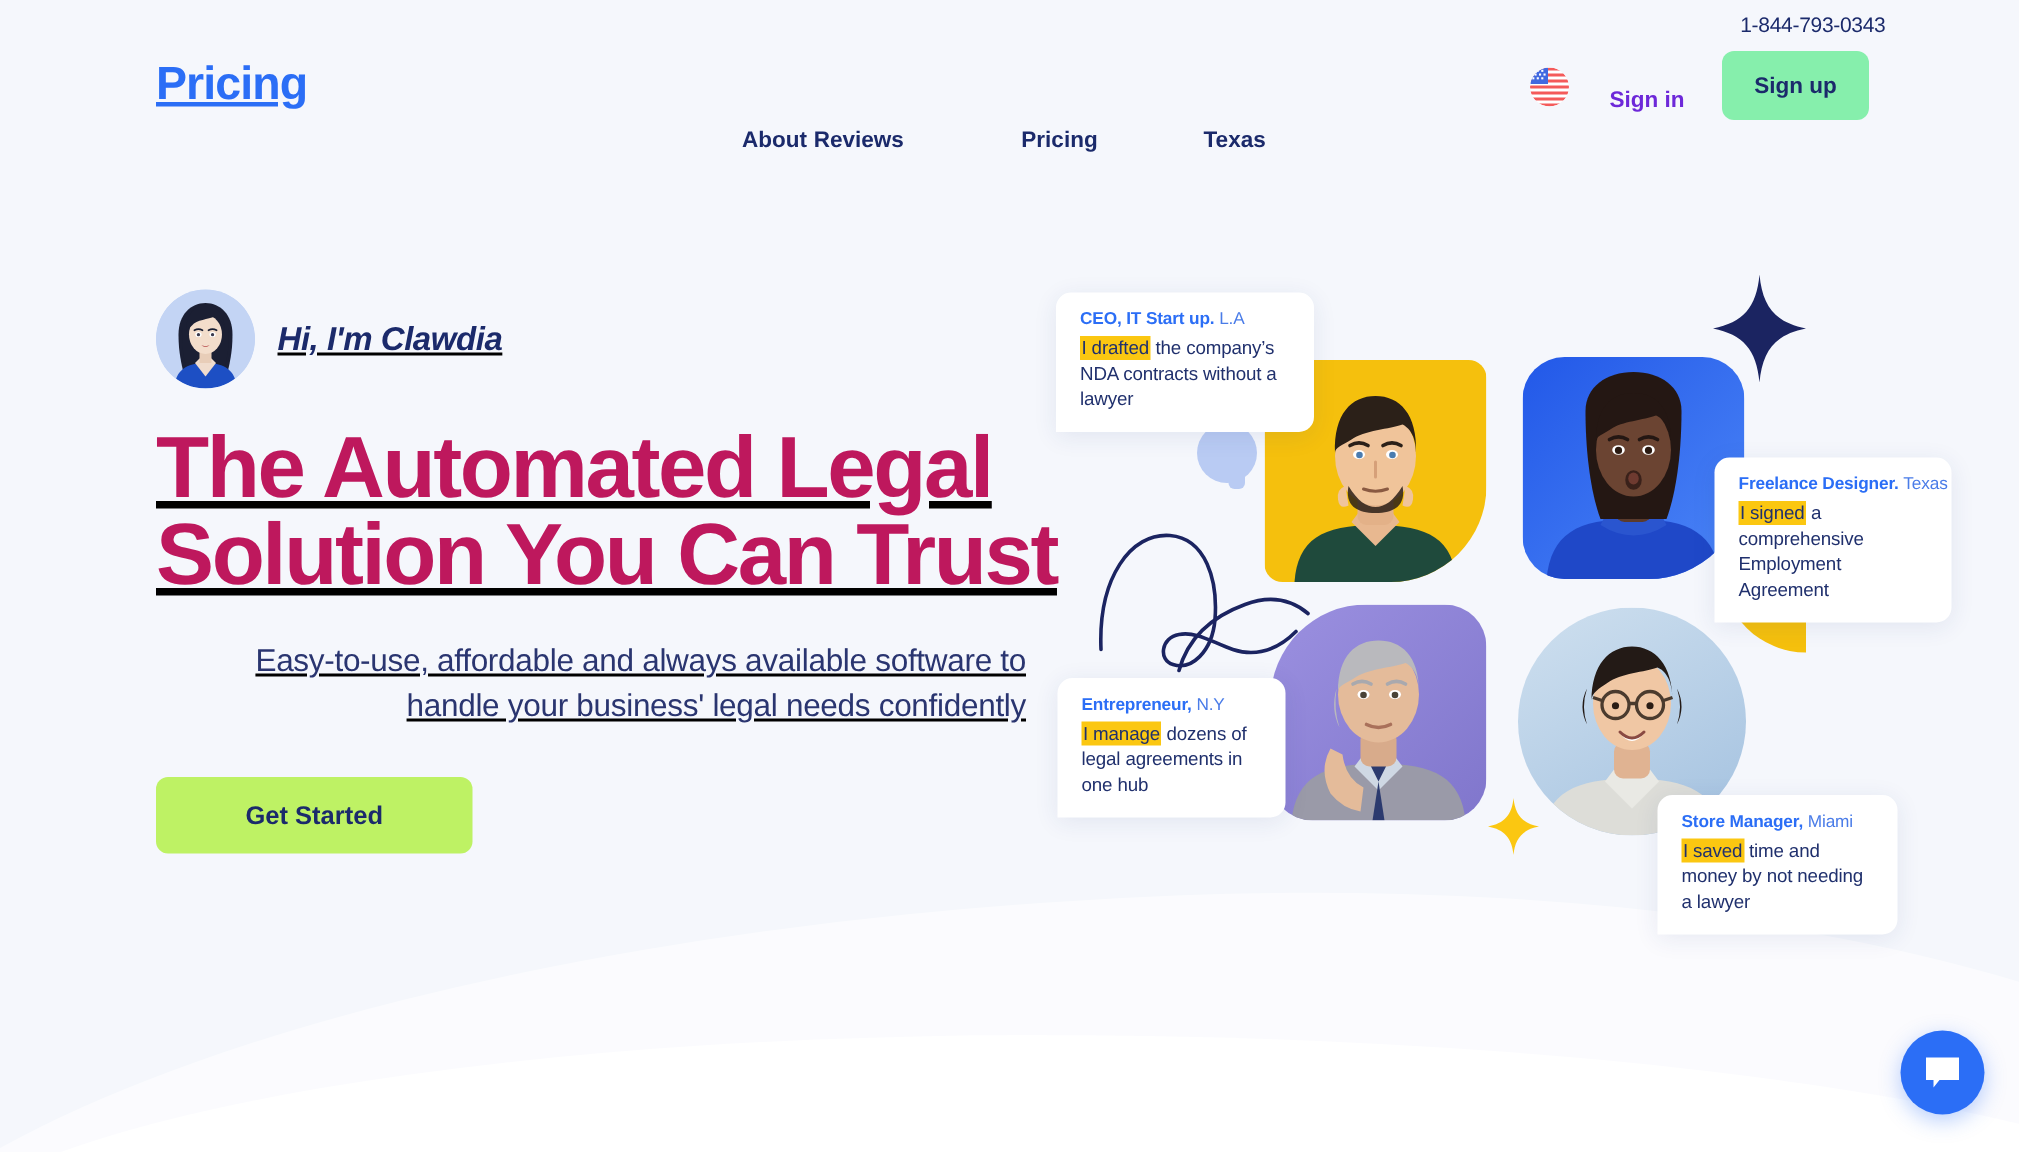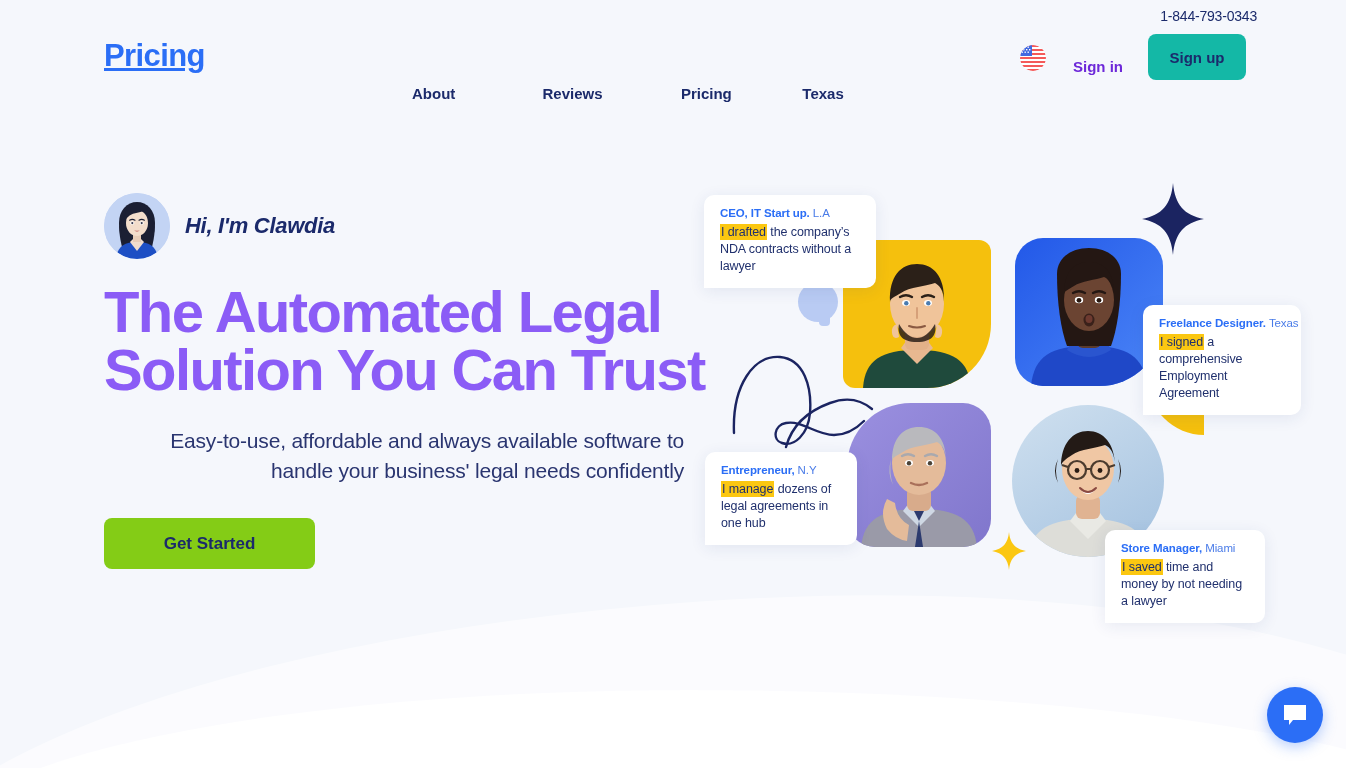--- a/index.html
+++ b/index.html
@@ -49,21 +49,21 @@
     letter-spacing: -0.6px;
     color: #2b6ef6;
   }
   .nav { position: absolute; left: 412px; top: 47px; }
   .nav a {
     display: inline-block;
     font-size: 15px; font-weight: 700;
     color: #1b2a6b;
     text-decoration: none;
   }
-  .nav a.n0 { width: 126px; }
+  .nav a.n0 { width: 126px; text-align: right; }
   .nav a.n1 { width: 134px; margin-top: 28px; }
   .nav a.n2 { width: 117px; margin-top: 38px; }
   .nav a.n3 { width: 60px; }
 
   .phone {
     position: absolute; right: 89px; top: 8px;
     font-size: 14px; font-weight: 400; color: #1b2a6b;
     letter-spacing: -0.2px;
   }
   .flag {
@@ -74,61 +74,61 @@
   .flag svg { display: block; width: 26px; height: 26px; }
   .signin {
     position: absolute; left: 1073px; top: 47px;
     font-size: 15px; font-weight: 700; color: #6d28d9;
     text-decoration: none;
     margin-top: 11px;
   }
   .signup {
     position: absolute; left: 1148px; top: 34px;
     width: 98px; height: 46px;
-    background: #14b8a6;
+    background: #86efac;
     border: none; border-radius: 8px;
     font-family: "Liberation Sans", sans-serif;
     font-size: 15px; font-weight: 700;
     color: #1b2a6b;
     cursor: pointer;
   }
 
   
-  .hero-left { position: absolute; left: 104px; top: 193px; width: 620px; z-index: 20; }
+  .hero-left { position: absolute; left: 104px; top: 193px; width: 620px; z-index: 20; text-decoration: underline; }
   .greeting-row { display: flex; align-items: center; gap: 15px; height: 66px; }
   .avatar {
     width: 66px; height: 66px; border-radius: 50%;
     overflow: hidden; flex: 0 0 66px;
     background: #c3d4f4;
     position: relative;
   }
   .avatar svg { display: block; width: 66px; height: 66px; }
   .greeting {
     font-size: 22px; font-weight: 700; font-style: italic;
     color: #1b2a6b; letter-spacing: -0.3px;
   }
   .headline {
     margin-top: 24px;
     font-size: 58px; line-height: 58px; font-weight: 700;
     letter-spacing: -1.6px;
-    color: #8b5cf6;
+    color: #be185d;
   }
   .subhead {
     margin-top: 27px;
     font-size: 21px; line-height: 30px;
     color: #2a3570;
     font-weight: 400;
     max-width: 580px;
     letter-spacing: -0.2px;
     text-align: right;
   }
   .cta {
     margin-top: 32px;
     width: 211px; height: 51px;
-    background: #84cc16;
+    background: #bef264;
     border: none; border-radius: 8px;
     font-family: "Liberation Sans", sans-serif;
     font-size: 17px; font-weight: 700;
     color: #1b2a6b;
     cursor: pointer;
   }
 
   
   .collage { position: absolute; left: 690px; top: 160px; width: 640px; height: 470px; z-index: 10; }
 

